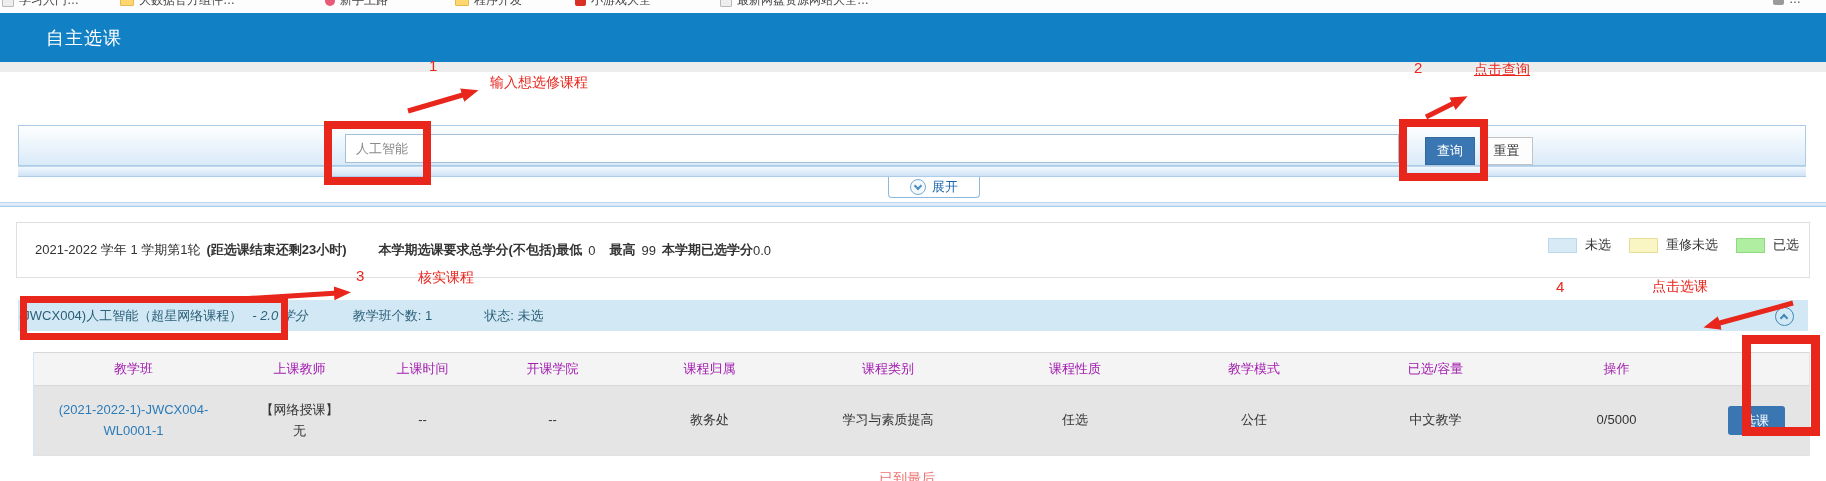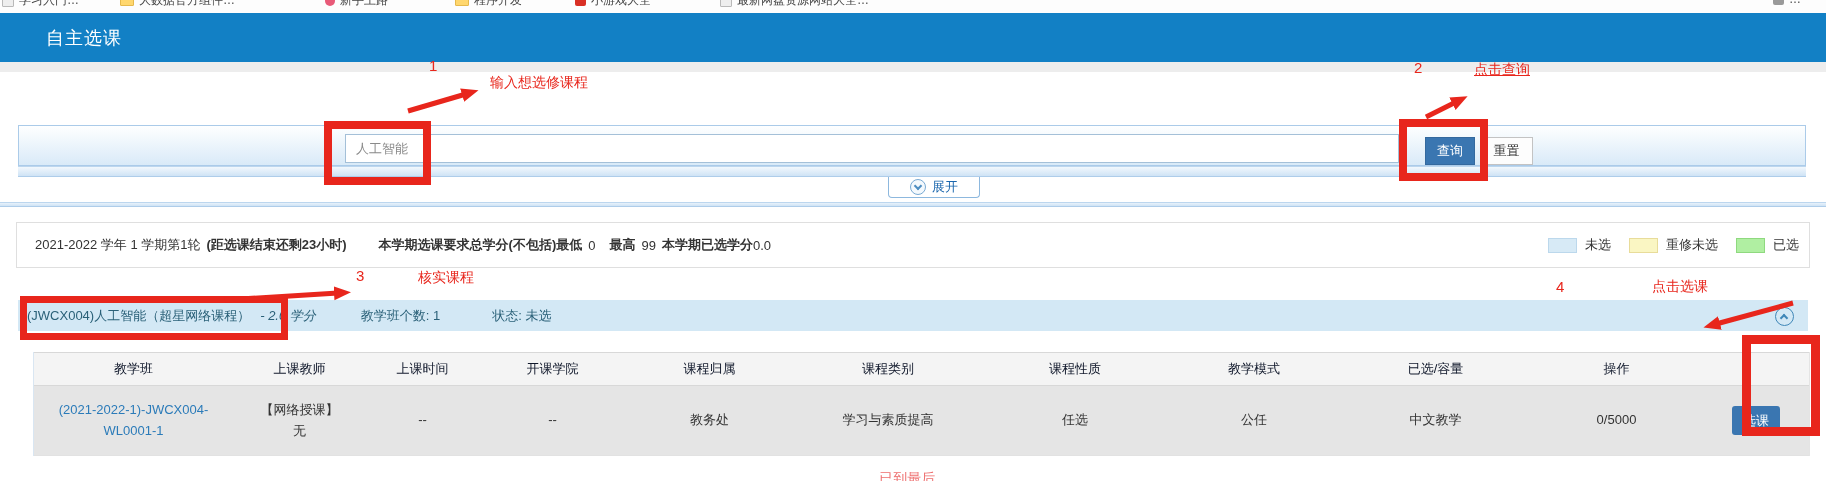--- a/index.html
+++ b/index.html
@@ -37,49 +37,49 @@
     display:flex;align-items:center;justify-content:center;gap:6px;color:#1a66ad;font-size:13px;cursor:pointer;}
   .strip2{position:absolute;left:0px;top:202px;width:1826px;height:5px;
     background:linear-gradient(#e8f2fb,#cfe3f5);border-top:1px solid #bcd6ee;border-bottom:1px solid #aecdea;box-sizing:border-box;}
   
   .cc{position:relative;display:inline-block;width:14px;height:14px;border:1px solid #79aad3;border-radius:50%;background:#f4f9fd;flex:none;}
   .cc::after{content:"";position:absolute;left:4px;top:3px;width:4px;height:4px;
     border-right:2px solid #4d8dc0;border-bottom:2px solid #4d8dc0;transform:rotate(45deg);}
   .cc-big{width:17px;height:17px;border-color:#3f87b8;background:transparent;}
   .cc-big::after{left:5px;top:7px;border-color:#3f87b8;transform:rotate(-135deg);}
   
-  .info-bar{position:absolute;left:16px;top:222px;width:1794px;height:46px;background:#fff;
+  .info-bar{position:absolute;left:16px;top:222px;width:1794px;height:56px;background:#fff;
     border:1px solid #dfdfdf;box-sizing:border-box;display:flex;align-items:center;padding-left:18px;}
   .info-bar .seg{white-space:nowrap;font-size:13px;color:#333;}
   .red{color:#f00;}
   .b{font-weight:bold;}
   .countdown{font-size:15px;font-weight:bold;}
   .legend{position:absolute;right:10px;top:0;height:44px;display:flex;align-items:center;gap:18px;}
   .legend-item{display:flex;align-items:center;gap:8px;font-size:13px;color:#333;}
   .sw{width:29px;height:15px;box-sizing:border-box;}
   .sw-blue{background:#d7eaf6;border:1px solid #bcd8ec;}
   .sw-yellow{background:#faf6c3;border:1px solid #e8dc9a;}
   .sw-green{background:#b0efa2;border:1px solid #8fd97f;}
   
   .course-bar{position:absolute;left:18px;top:300px;width:1790px;height:31px;background:#d3e8f5;
-    display:flex;align-items:center;color:#2a6078;font-size:13px;box-sizing:border-box;padding-left:9px;}
+    display:flex;align-items:center;color:#2a6078;font-size:13px;box-sizing:border-box;padding-left:1px;}
   .course-bar .credit{font-style:italic;margin-left:10px;}
   .course-bar .ccount{margin-left:45px;}
   .course-bar .cstatus{margin-left:52px;}
   .collapse-btn{position:absolute;right:14px;top:7px;cursor:pointer;}
   
   .tbl{position:absolute;left:33px;top:352px;width:1777px;border-left:1px solid #d9e6f2;border-right:1px solid #e4e4e4;box-sizing:border-box;}
   .trow{display:grid;grid-template-columns:199px 133px 113px 147px 167px 190px 184px 174px 189px 173px 106px;}
   .thead{height:32px;background:#f4f4f4;border-top:1px solid #d8d8d8;border-bottom:1px solid #d8d8d8;}
-  .th{display:flex;align-items:center;justify-content:center;font-size:13px;color:#0f172a;}
+  .th{display:flex;align-items:center;justify-content:center;font-size:13px;color:#a21caf;}
   .tdata{height:69px;background:#e5e5e5;border-bottom:1px solid #e2e2e2;}
   .td{display:flex;align-items:center;justify-content:center;font-size:13px;color:#333;
     text-align:center;white-space:pre-line;line-height:1.55;}
   .class-link{color:#2b7bb9;cursor:pointer;}
-  .btn-select{width:48px;height:29px;background:#3a76b1;color:#fff;border:none;border-radius:3px;font-size:13px;cursor:pointer;}
+  .btn-select{width:57px;height:29px;background:#3a76b1;color:#fff;border:none;border-radius:3px;font-size:13px;cursor:pointer;}
   
   .end-text{position:absolute;left:18px;top:470px;width:1790px;text-align:center;font-size:14px;color:#ee6f6f;}
   
   .ann{position:absolute;color:#e8261c;z-index:61;white-space:nowrap;}
   .ann-num{font-size:15px;}
   .ann-label{font-size:14px;}
   .redrect{position:absolute;border-style:solid;border-color:#e8261c;z-index:55;pointer-events:none;box-sizing:border-box;}
   #arrows{position:absolute;left:0;top:0;z-index:60;pointer-events:none;}
 </style>
 </head>

